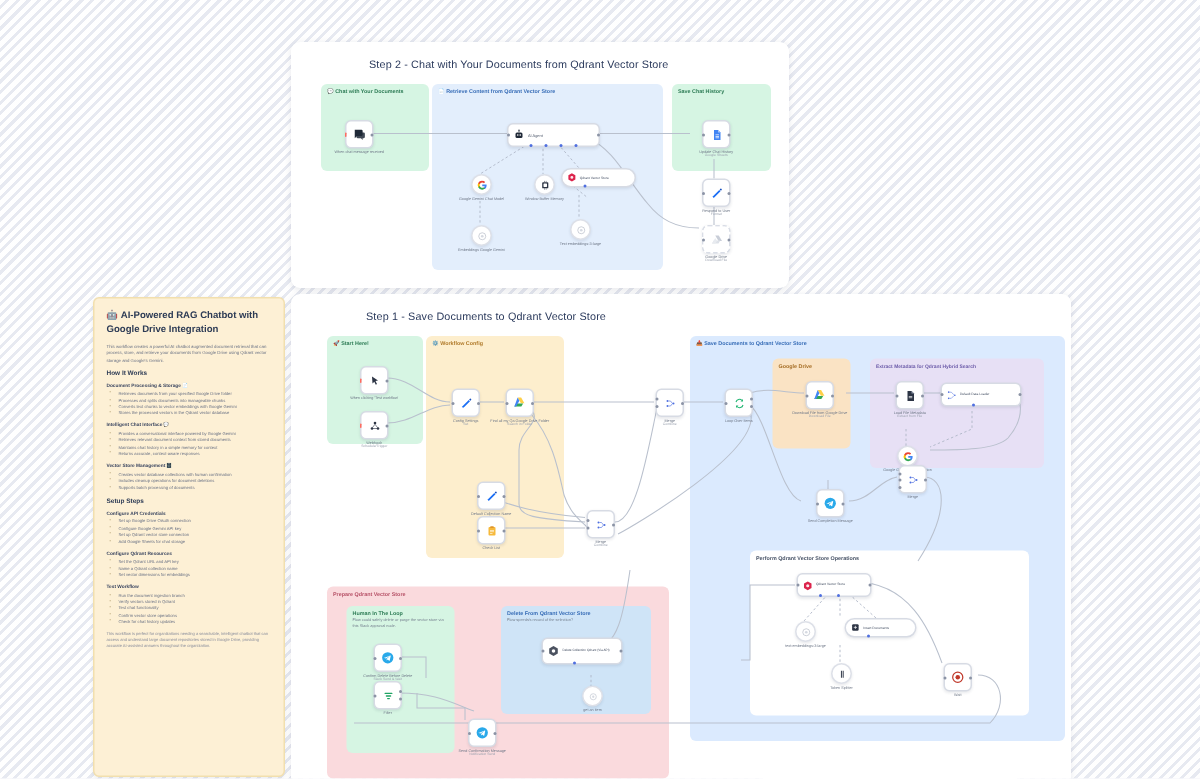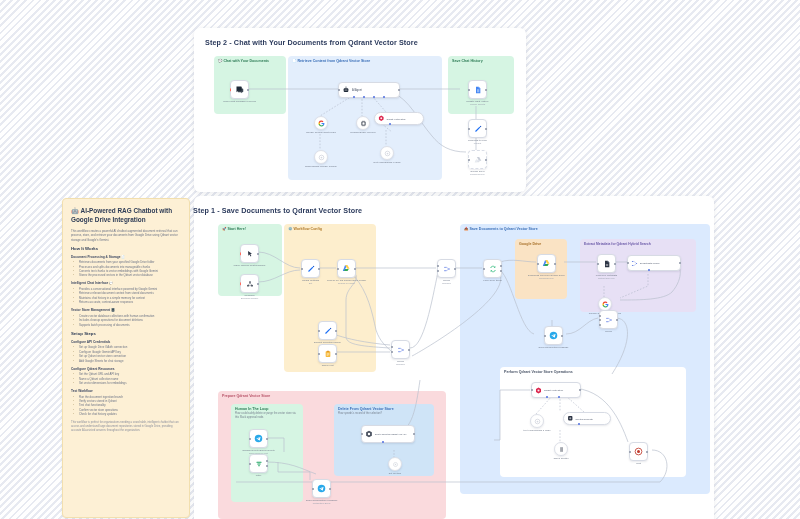--- a/index.html
+++ b/index.html
@@ -19,22 +19,22 @@
       rgba(255,255,255,0.95) 3px,
       rgba(226,229,238,0.75) 3px,
       rgba(226,229,238,0.75) 5px);
   }
   .card{
     position:absolute;background:#ffffff;border-radius:6px;
     box-shadow:0 1px 4px rgba(30,40,70,0.10);
     overflow:hidden;
   }
   .card-title{
-    position:absolute;font-size:7.2px;font-weight:700;color:#2b3a5c;
-    letter-spacing:.1px;white-space:nowrap;
+    position:absolute;font-size:7.2px;font-weight:400;color:#2b3a5c;
+    letter-spacing:.1px;white-space:nowrap;margin-left:41px;
   }
   
   #note-card{
     position:absolute;left:62px;top:198px;width:128px;height:320px;
     background:#fdf0d5;border:1px solid #f2dfae;border-radius:4px;
     padding:7px 8px;box-sizing:border-box;overflow:hidden;
     box-shadow:0 1px 3px rgba(30,40,70,0.08);
   }
   #note-card .n-title{
     font-size:6.4px;font-weight:700;color:#2d3b55;line-height:1.45;margin-bottom:4px;
@@ -294,21 +294,21 @@
       <path fill="#dde1e8" d="M2 19l3.5-6h13L15 19z"></path>
     <path fill="#e8ebf0" d="M2 19L8.5 8l3.5 6-3.5 5z"></path>
   </svg>
   <span class="node-lbl">
     <span>Google Drive</span>
     <span class="sub">Download File</span>
   </span>
 </div>
 
 <div class="card" id="card-step1" style="left:194px;top:196px;width:520px;height:330px;"></div>
-<div class="card-title" style="left:193px;top:206px;">Step 1 - Save Documents to Qdrant Vector Store</div>
+<div class="card-title" style="left:203px;top:206px;">Step 1 - Save Documents to Qdrant Vector Store</div>
 
 <div class="region" style="left:218px;top:224px;width:64px;height:72px;background:#d6f5e3;"></div>
 <div class="region-label" style="left:222px;top:227px;color:#2f7d57;">🚀 Start Here!</div>
 
 <div class="region" style="left:284px;top:224px;width:92px;height:148px;background:#fdeecd;"></div>
 <div class="region-label" style="left:288px;top:227px;color:#b07a2a;">⚙️ Workflow Config</div>
 <ul class="cfg" style="left:292px;top:234px;width:76px;">
   <li>Google Drive Folder ID</li>
   <li>Qdrant Collection Name</li>
   <li>Batch of Google Drive Files API</li>

